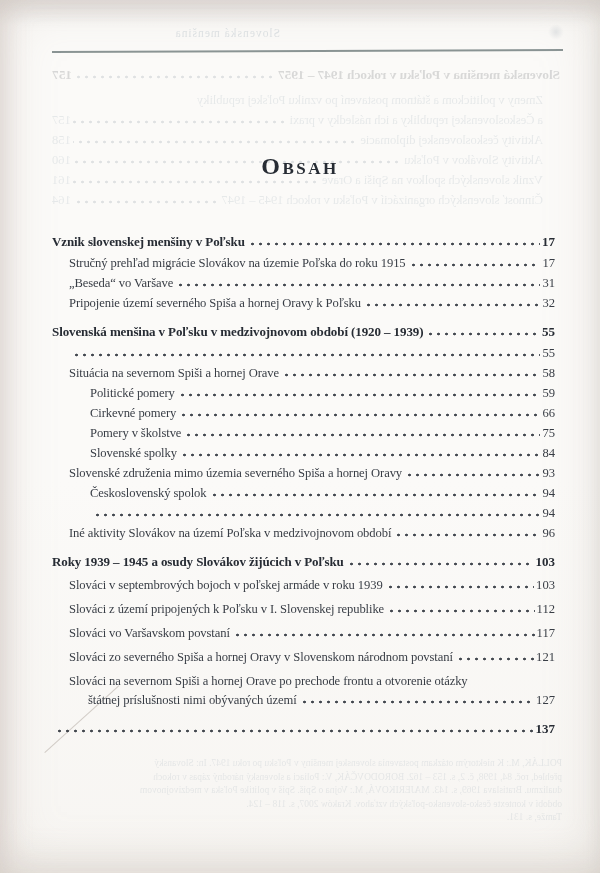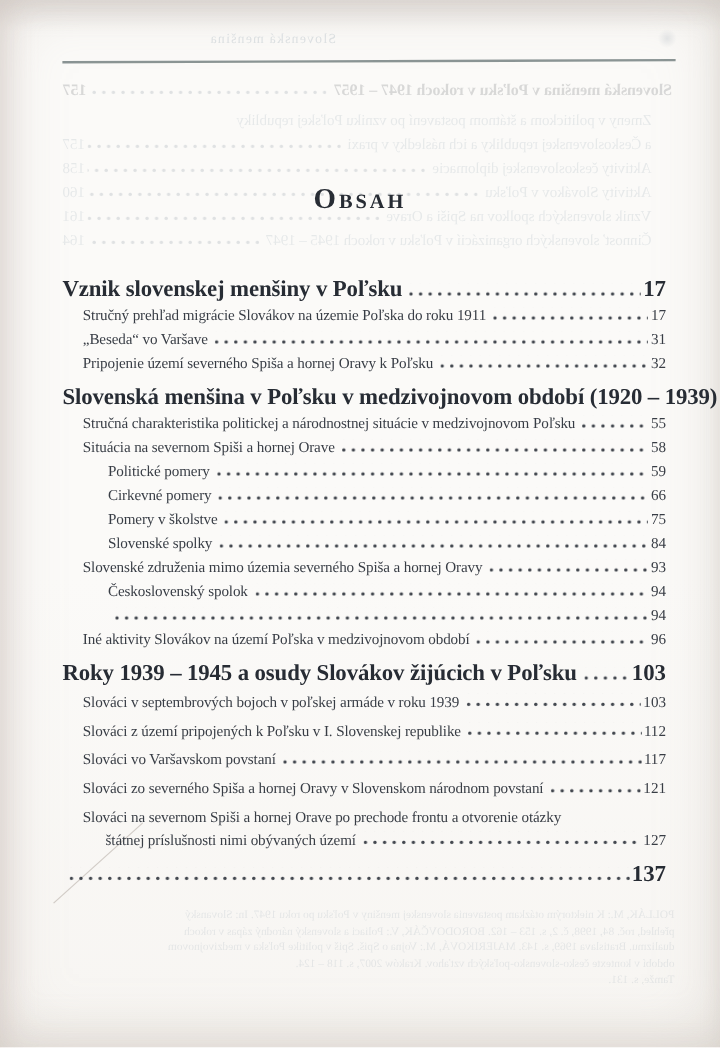--- a/index.html
+++ b/index.html
@@ -25,21 +25,21 @@
         font-variant:small-caps;font-weight:700;font-size:24px;letter-spacing:2.5px;
         color:var(--bold-text);z-index:3;}
   .toc{position:absolute;top:221px;left:52px;right:45px;z-index:3;
         color:var(--text);font-size:12.6px;line-height:15px;}
   .row{display:flex;align-items:baseline;margin-top:5px;}
   .row:first-child{margin-top:0;}
   .row.lvl1{padding-left:17px;}
   .row.lvl2{padding-left:38px;}
   .row.lvl0{margin-top:13px;margin-bottom:7px;}
   .row.sp{margin-top:9px;}
-  .row.bold{font-weight:700;font-size:19px;color:var(--bold-text);}
+  .row.bold{font-weight:700;font-size:13px;color:var(--bold-text);}
   .label{white-space:nowrap;letter-spacing:-0.1px;}
   .leader{flex:1;min-width:6px;align-self:baseline;height:11px;margin:0 2px 0 6px;
         background-image:radial-gradient(circle at 1.5px 9px,rgba(56,61,69,.95) 1.05px,rgba(56,61,69,0) 1.7px);
         background-size:8px 11px;background-repeat:repeat-x;background-position:0 0;}
   .pagenum{white-space:nowrap;}
   .row.wrap{display:block;}
   .row.wrap .line1{display:flex;align-items:flex-start;}
   .row.wrap .line2{display:flex;align-items:baseline;margin-top:4px;padding-left:19px;text-align:right;}
   
   .ghost-top{position:absolute;top:62px;left:52px;right:40px;z-index:1;
@@ -102,41 +102,40 @@
       </div>
     </div>
   <h1 class="title">Obsah</h1>
   <div class="toc" id="toc">
       <div class="row lvl0 bold">
         <span class="label">Vznik slovenskej menšiny v Poľsku</span>
         <span class="leader"></span>
         <span class="pagenum">17</span>
       </div>
       <div class="row lvl1">
-        <span class="label">Stručný prehľad migrácie Slovákov na územie Poľska do roku 1911</span>
+        <span class="label">Stručný prehľad migrácie Slovákov na územie Poľska do roku 1915</span>
         <span class="leader"></span>
         <span class="pagenum">17</span>
       </div>
       <div class="row lvl1">
         <span class="label">„Beseda“ vo Varšave</span>
         <span class="leader"></span>
         <span class="pagenum">31</span>
       </div>
       <div class="row lvl1">
         <span class="label">Pripojenie území severného Spiša a hornej Oravy k Poľsku</span>
         <span class="leader"></span>
         <span class="pagenum">32</span>
       </div>
       <div class="row lvl0 bold">
         <span class="label">Slovenská menšina v Poľsku v medzivojnovom období (1920 – 1939)</span>
         <span class="leader"></span>
         <span class="pagenum">55</span>
       </div>
       <div class="row lvl1">
-        <span class="label">Stručná charakteristika politickej a národnostnej situácie v medzivojnovom Poľsku</span>
         <span class="leader"></span>
         <span class="pagenum">55</span>
       </div>
       <div class="row lvl1">
         <span class="label">Situácia na severnom Spiši a hornej Orave</span>
         <span class="leader"></span>
         <span class="pagenum">58</span>
       </div>
       <div class="row lvl2">
         <span class="label">Politické pomery</span>

